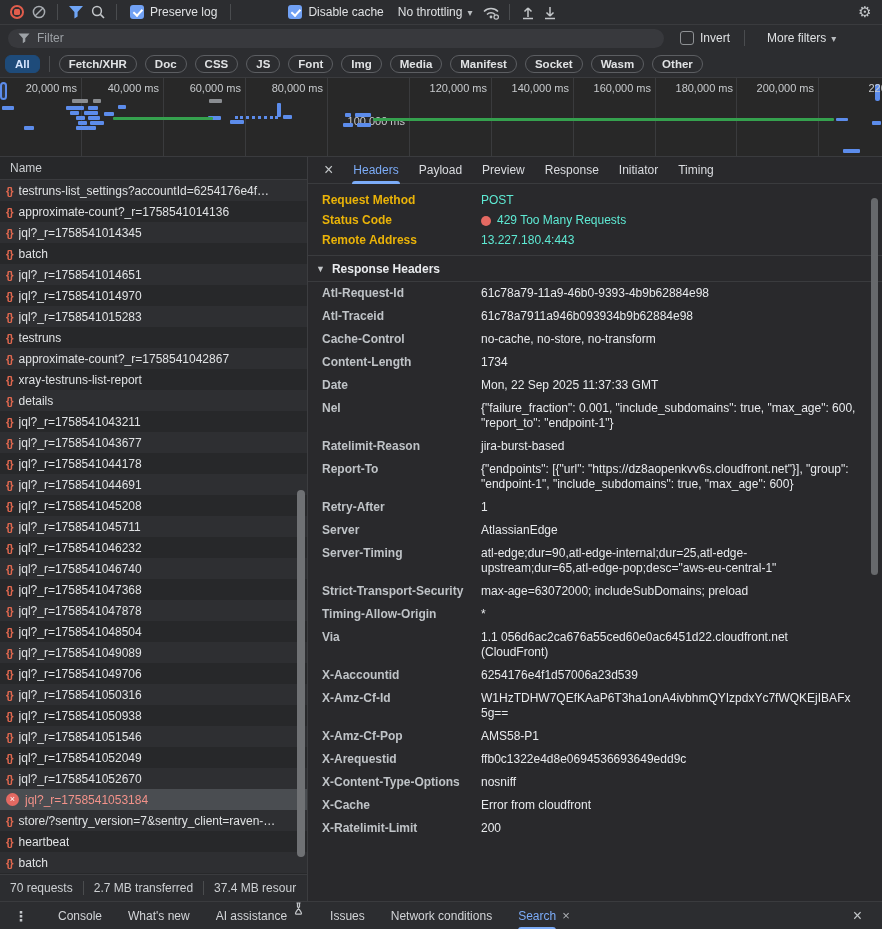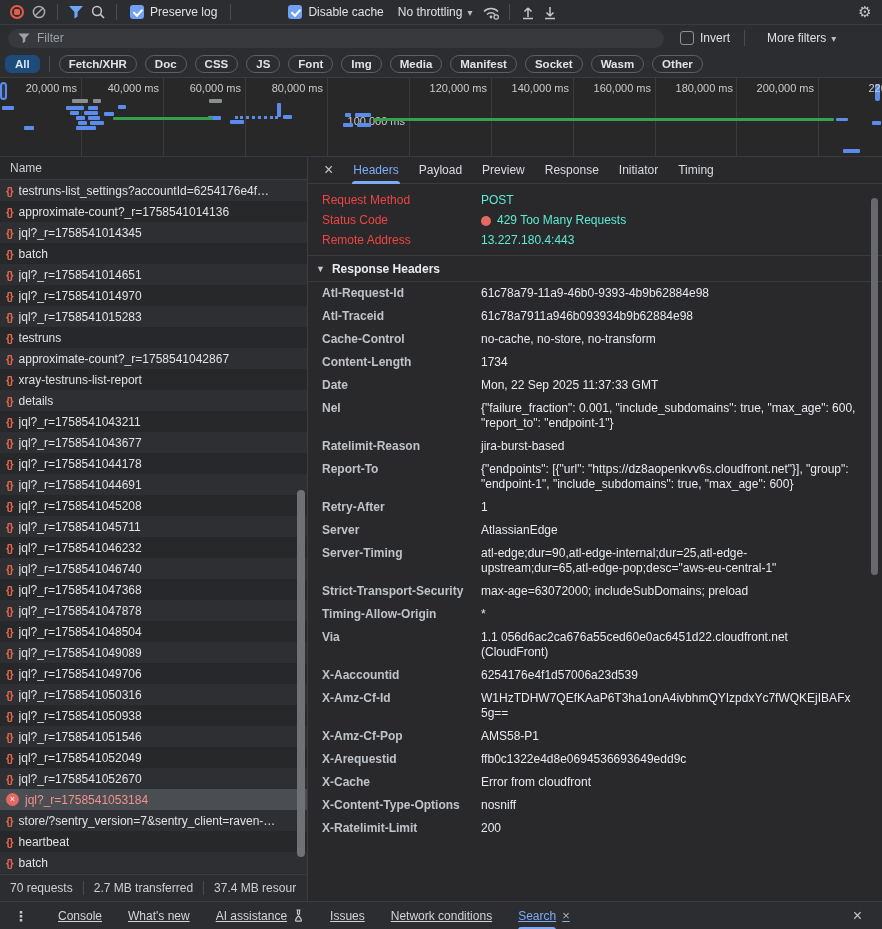--- a/index.html
+++ b/index.html
@@ -78,37 +78,37 @@
   
   .right { position:relative; flex:1; background:#29292c; overflow:hidden; }
   .dtabs { height:27px; display:flex; align-items:center; border-bottom:1px solid #3a3b3e; padding-left:6px; }
   .dclose { color:#c3c6c9; font-size:16px; padding:0 10px; cursor:pointer; }
   .dtab { position:relative; height:27px; line-height:27px; padding:0 10px; color:#dadce0; cursor:pointer; }
   .dtab.active { color:#7cacf8; }
   .dtab.active::after { content:""; position:absolute; left:9px; right:9px; bottom:0; height:3px;
                         background:#7cacf8; border-radius:3px 3px 0 0; }
   .dbody { position:absolute; left:0; top:27px; right:0; bottom:0; overflow:hidden; padding-top:6px; }
   .grow { display:flex; min-height:20px; align-items:flex-start; }
-  .glabel { width:173px; padding-left:14px; color:#ef4444; font-weight:normal; flex:0 0 auto; line-height:15px; padding-top:3px; }
+  .glabel { width:173px; padding-left:14px; color:#eab308; font-weight:bold; flex:0 0 auto; line-height:15px; padding-top:3px; }
   .gval { flex:1; color:#5eead4; line-height:15px; padding-top:3px; display:flex; align-items:center; gap:6px; }
   .dot { width:10px; height:10px; border-radius:50%; background:#e46962; flex:0 0 auto; }
   .hr { height:1px; background:#3a3b3e; margin-top:5px; }
   .section { height:25px; display:flex; align-items:center; gap:7px; padding-left:8px; color:#e8eaed; font-weight:bold; cursor:pointer; }
   .tri { font-size:9px; color:#c3c6c9; }
   .hrow { display:flex; padding:4px 0; }
   .hname { width:173px; padding-left:14px; color:#bfc3c7; font-weight:bold; flex:0 0 auto; line-height:15px; }
   .hval { flex:1; color:#e8eaed; line-height:15px; padding-right:26px; overflow-wrap:anywhere; }
   .rscroll { position:absolute; right:4px; top:41px; width:7px; height:377px; border-radius:4px; background:#67696c; cursor:grab; }
 
   
   .drawer { position:absolute; left:0; top:901px; width:882px; height:28px; background:#2c2d30;
             border-top:1px solid #3a3b3e; display:flex; align-items:center; padding:0 10px; gap:26px; }
   .ddots { color:#c3c6c9; font-size:14px; font-weight:bold; padding:0 4px; cursor:pointer; }
   .dwtab { position:relative; height:28px; line-height:28px; color:#d2d4d7; cursor:pointer;
-           display:inline-flex; align-items:center; gap:6px; flex:0 0 auto;text-decoration:underline; }
+           display:inline-flex; align-items:flex-start; gap:6px; flex:0 0 auto; }
   .dwtab.active { color:#7cacf8; }
   .dwtab .x { color:#aeb1b5; font-size:13px; }
   .dwtab.active .uline { position:absolute; left:0; right:14px; bottom:0; height:3px; background:#7cacf8; border-radius:3px 3px 0 0; }
 </style>
 </head>
 <body>
 
 <div class="screen">
 
   <div class="toolbar">
@@ -511,26 +511,26 @@
             </div>
             <div class="hrow">
               <span class="hname">X-Amz-Cf-Pop</span>
               <span class="hval">AMS58-P1</span>
             </div>
             <div class="hrow">
               <span class="hname">X-Arequestid</span>
               <span class="hval">ffb0c1322e4d8e0694536693649edd9c</span>
             </div>
             <div class="hrow">
+              <span class="hname">X-Content-Type-Options</span>
+              <span class="hval">nosniff</span>
+            </div>
+            <div class="hrow">
               <span class="hname">X-Cache</span>
               <span class="hval">Error from cloudfront</span>
-            </div>
-            <div class="hrow">
-              <span class="hname">X-Content-Type-Options</span>
-              <span class="hval">nosniff</span>
             </div>
             <div class="hrow">
               <span class="hname">X-Ratelimit-Limit</span>
               <span class="hval">200</span>
             </div>
           </div>
       </div>
       <div class="rscroll"></div>
     </div>
   </div>

